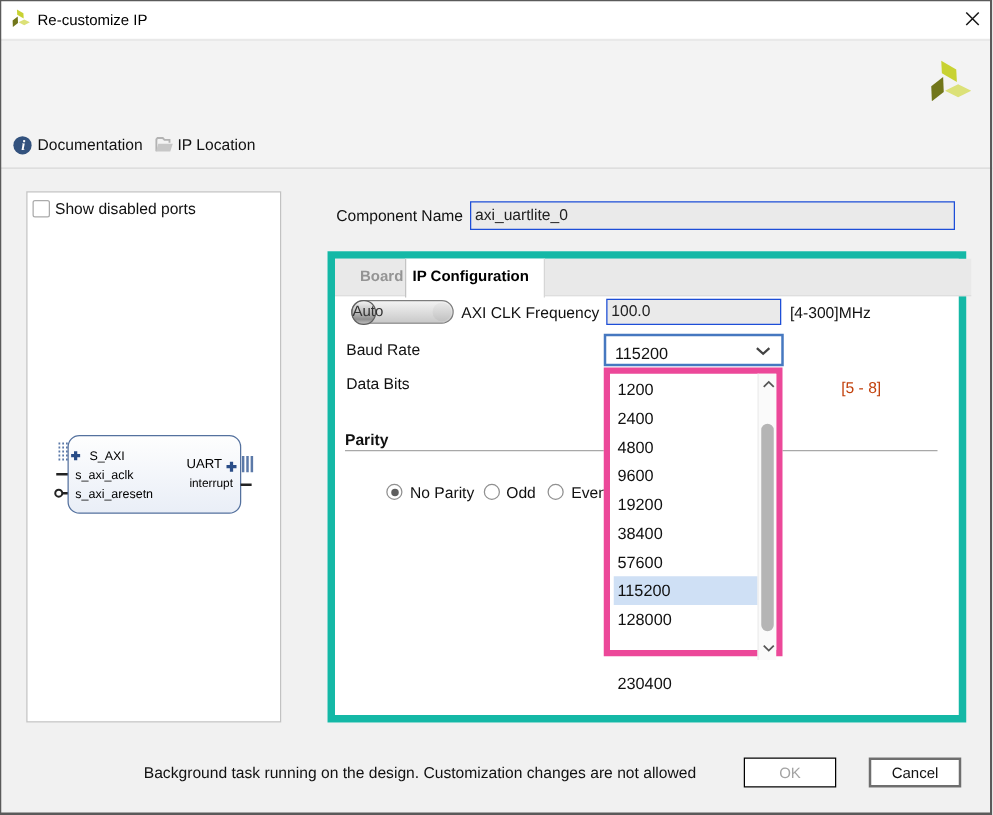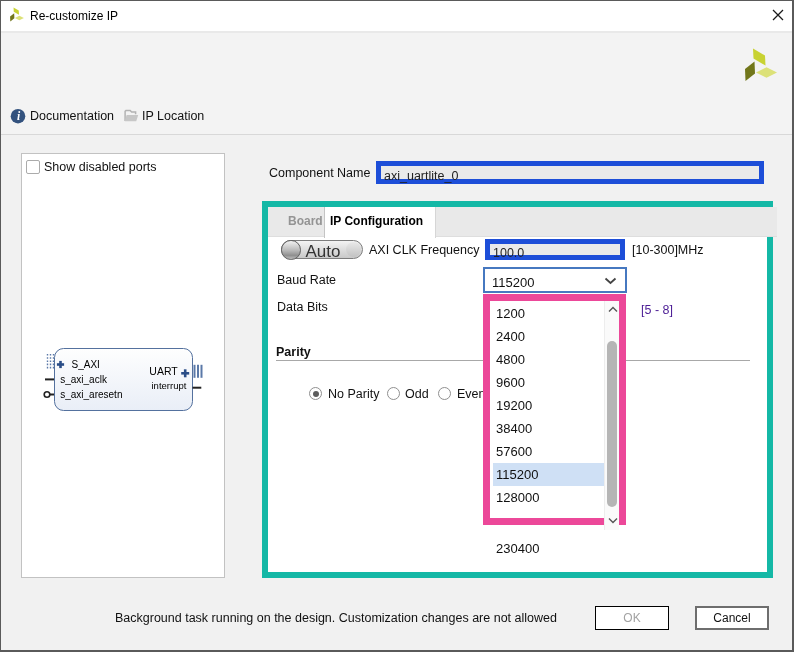--- a/index.html
+++ b/index.html
@@ -7,28 +7,28 @@
   #win{position:relative;width:794px;height:652px;background:#f1f1f1;overflow:hidden;}
   .abs{position:absolute;}
   .txt{position:absolute;font-size:12.5px;line-height:15px;color:#111;white-space:nowrap;}
   #winborder{position:absolute;left:0;top:0;right:0;bottom:0;border:1px solid #5a5a5a;border-right-width:2px;border-bottom-width:2px;z-index:99;pointer-events:none;}
   #titlebar{left:0;top:0;width:794px;height:31px;background:#ffffff;border-bottom:2px solid #e9e9e9;}
   #header{left:0;top:33px;width:794px;height:101px;background:#f3f3f3;border-bottom:1px solid #d8d8d8;}
   #leftpanel{left:21px;top:153px;width:204px;height:425px;background:#ffffff;border:1px solid #c2c2c2;box-sizing:border-box;}
   #rightpanel{left:262px;top:201px;width:511px;height:377px;background:#ffffff;border:6px solid #14b8a6;box-sizing:border-box;}
   #tabstrip{left:0;top:0;width:509px;height:30px;background:#e9e9e9;border-bottom:1px solid #dedede;box-sizing:border-box;}
   #activetab{position:absolute;left:56px;top:0px;width:112px;height:31px;background:#ffffff;border-left:1px solid #c4c4c4;border-right:1px solid #d6d6d6;box-sizing:border-box;}
-  .field{position:absolute;background:#eaeaea;border:5px solid #1d4ed8;box-sizing:border-box;font-size:12.5px;color:#222;padding-left:3px;}
-  .gray{color:#4c1d95;}
+  .field{position:absolute;background:#eaeaea;border:1px solid #1d4ed8;box-sizing:border-box;font-size:12.5px;color:#222;padding-left:3px;}
+  .gray{color:#c2410c;margin-left:32px;}
   #toggle{left:281px;top:240px;width:82px;height:19px;border:1px solid #7d7d7d;border-radius:10px;background:linear-gradient(#f3f3f3,#c9c9c9);box-sizing:border-box;}
   #knob{position:absolute;left:-1px;top:-1px;width:19.5px;height:19.5px;border-radius:50%;border:1.5px solid #5f5f5f;background:linear-gradient(180deg,#f2f2f2,#b9b9b9 52%,#8f8f8f 80%,#bdbdbd);box-sizing:border-box;}
   #ghost{position:absolute;right:1px;top:1px;width:15px;height:15px;border-radius:50%;background:linear-gradient(180deg,#e9e9e9,#c2c2c2);}
-  #togglelabel{position:absolute;left:0;top:1px;width:82px;text-align:center;font-size:17px;color:#333;}
+  #togglelabel{position:absolute;left:0;top:1px;width:82px;font-size:12px;color:#333;}
   #combo{left:483px;top:267px;width:144px;height:26px;border:2px solid #4678c0;background:#fff;box-sizing:border-box;z-index:5;}
-  #droplist{left:483px;top:294px;width:143px;height:231px;background:#fff;border:7px solid #ec4899;box-sizing:border-box;z-index:10;}
+  #droplist{left:483px;top:294px;width:143px;height:231px;background:#fff;border:5px solid #ec4899;box-sizing:border-box;z-index:10;}
   .item{position:absolute;left:0;width:119px;height:23px;font-size:13px;line-height:23px;padding-left:6px;color:#111;}
   #sbar{position:absolute;right:0px;top:0px;width:15px;height:229px;background:#fafafa;border-left:1px solid #ededed;box-sizing:border-box;}
   #thumb{position:absolute;left:2px;top:40px;width:10px;height:166px;background:#b5b5b5;border-radius:5px;}
   .radio{position:absolute;width:13px;height:13px;border:1px solid #909090;border-radius:50%;background:#fff;box-sizing:border-box;}
   .rdot{position:absolute;left:2.5px;top:2.5px;width:6px;height:6px;border-radius:50%;background:#5d5d5d;}
   #checkbox{left:26px;top:160px;width:14px;height:14px;border:1px solid #ababab;border-radius:2px;background:#fff;box-sizing:border-box;}
   .btn{position:absolute;width:74px;height:24px;background:#fff;box-sizing:border-box;text-align:center;font-size:12px;line-height:22px;}
   #okbtn{left:595px;top:606px;border:1px solid #000000;color:#a3a3a3;}
   #cancelbtn{left:695px;top:606px;border:2px solid #6e6e6e;color:#111;line-height:20px;}
   #parityline{left:276px;top:360px;width:474px;height:1px;background:#a8a8a8;z-index:1;}
@@ -121,21 +121,21 @@
     <div class="txt" style="left:62px;top:7px;font-weight:bold;color:#000;font-size:12px;">IP Configuration</div>
   </div>
 
   <div class="abs" id="toggle">
     <div id="knob"></div>
     <div id="ghost"></div>
     <div id="togglelabel">Auto</div>
   </div>
   <div class="txt" style="left:369px;top:243px;">AXI CLK Frequency</div>
   <div class="field" style="left:485px;top:239px;width:140px;height:21px;line-height:19px;">100.0</div>
-  <div class="txt" style="left:632px;top:243px;">[10-300]MHz</div>
+  <div class="txt" style="left:632px;top:243px;">[4-300]MHz</div>
 
   <div class="txt" style="left:277px;top:273px;">Baud Rate</div>
   <div class="abs" id="combo">
     <div class="txt" style="left:7px;top:6px;font-size:13px;">115200</div>
     <svg class="abs" style="left:119px;top:8px;" width="13" height="8" viewBox="0 0 13 8">
       <path d="M1.5 1.5 L6.5 6 L11.5 1.5" stroke="#444" stroke-width="1.8" fill="none"></path>
     </svg>
   </div>
 
   <div class="txt" style="left:277px;top:300px;">Data Bits</div>

